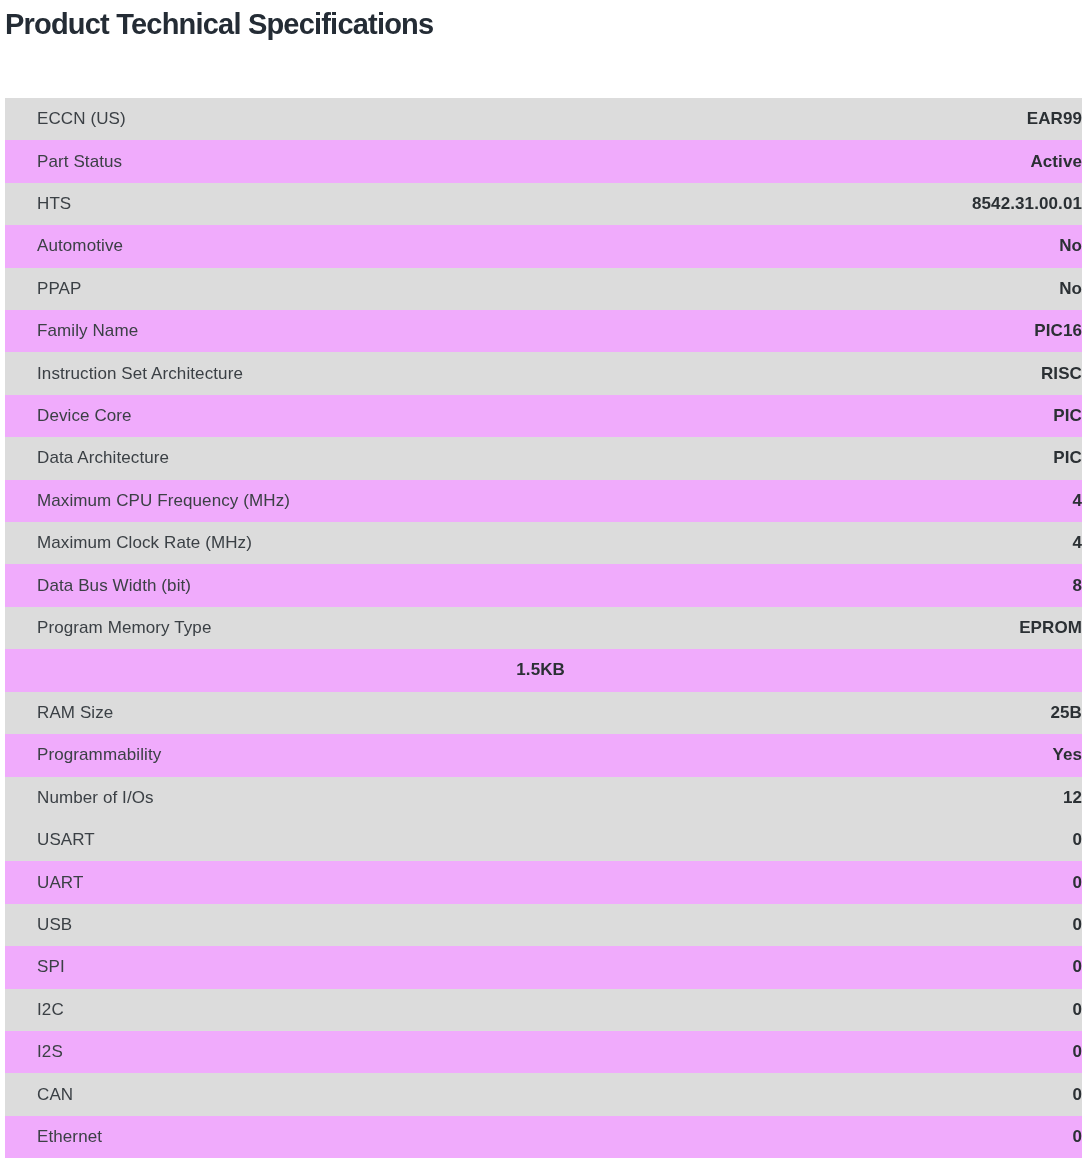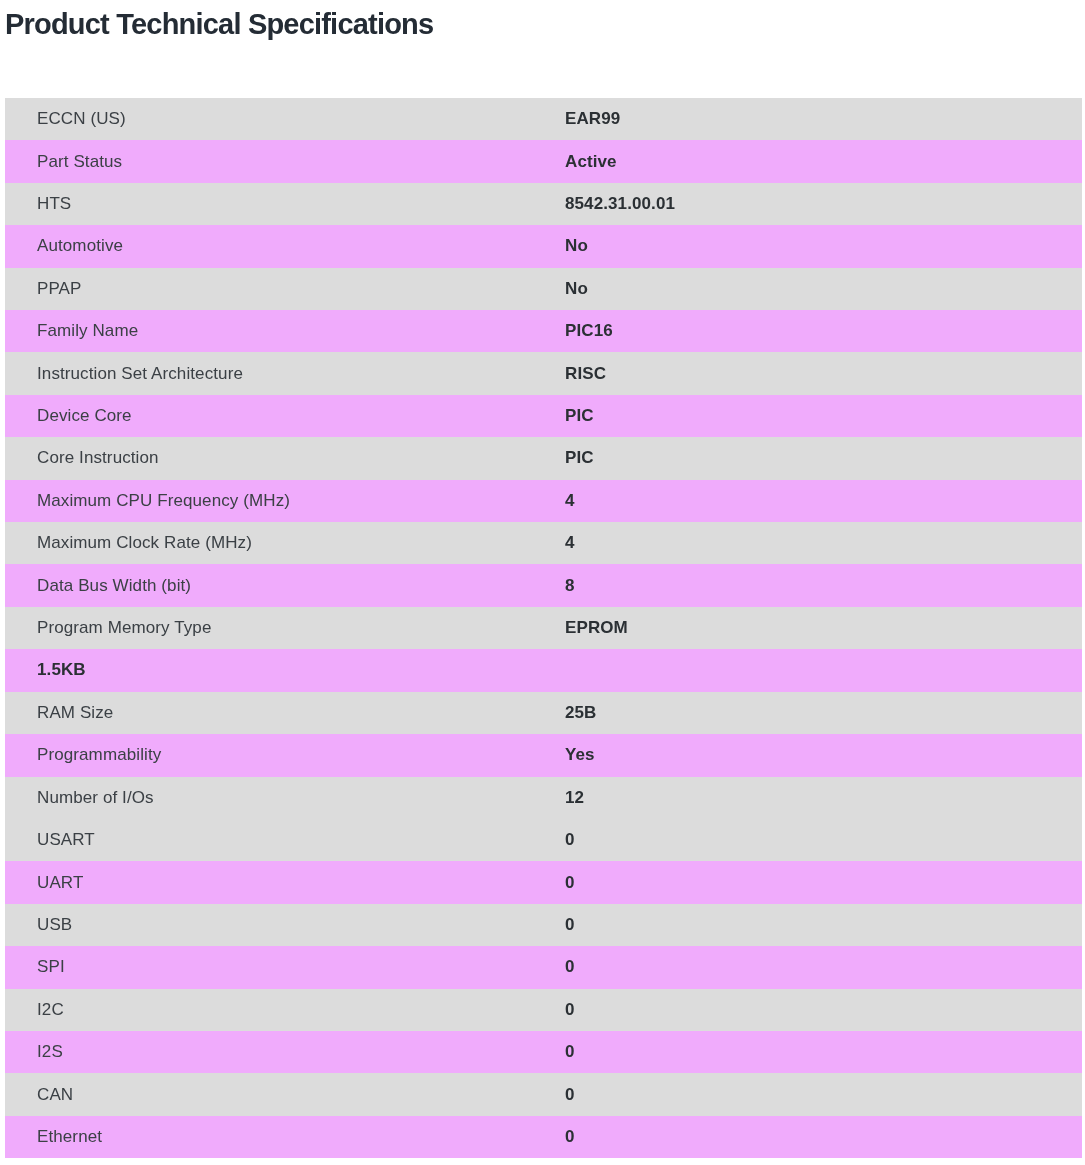--- a/index.html
+++ b/index.html
@@ -52,20 +52,21 @@
     color: #3b4045;
     letter-spacing: 0.1px;
     white-space: nowrap;
   }
   .spec-value {
     font-size: 17px;
     font-weight: 700;
     color: #2b3034;
     letter-spacing: 0.1px;
     white-space: nowrap;
+    text-align: right;
   }
 </style>
 </head>
 <body>
 
 <div class="page">
   <h1 class="page-title">Product Technical Specifications</h1>
   <div class="spec-table" id="spec-table">
       <div class="spec-row alt">
         <span class="spec-label">ECCN (US)</span>
@@ -93,21 +94,21 @@
       </div>
       <div class="spec-row alt">
         <span class="spec-label">Instruction Set Architecture</span>
         <span class="spec-value">RISC</span>
       </div>
       <div class="spec-row">
         <span class="spec-label">Device Core</span>
         <span class="spec-value">PIC</span>
       </div>
       <div class="spec-row alt">
-        <span class="spec-label">Core Instruction</span>
+        <span class="spec-label">Data Architecture</span>
         <span class="spec-value">PIC</span>
       </div>
       <div class="spec-row">
         <span class="spec-label">Maximum CPU Frequency (MHz)</span>
         <span class="spec-value">4</span>
       </div>
       <div class="spec-row alt">
         <span class="spec-label">Maximum Clock Rate (MHz)</span>
         <span class="spec-value">4</span>
       </div>

